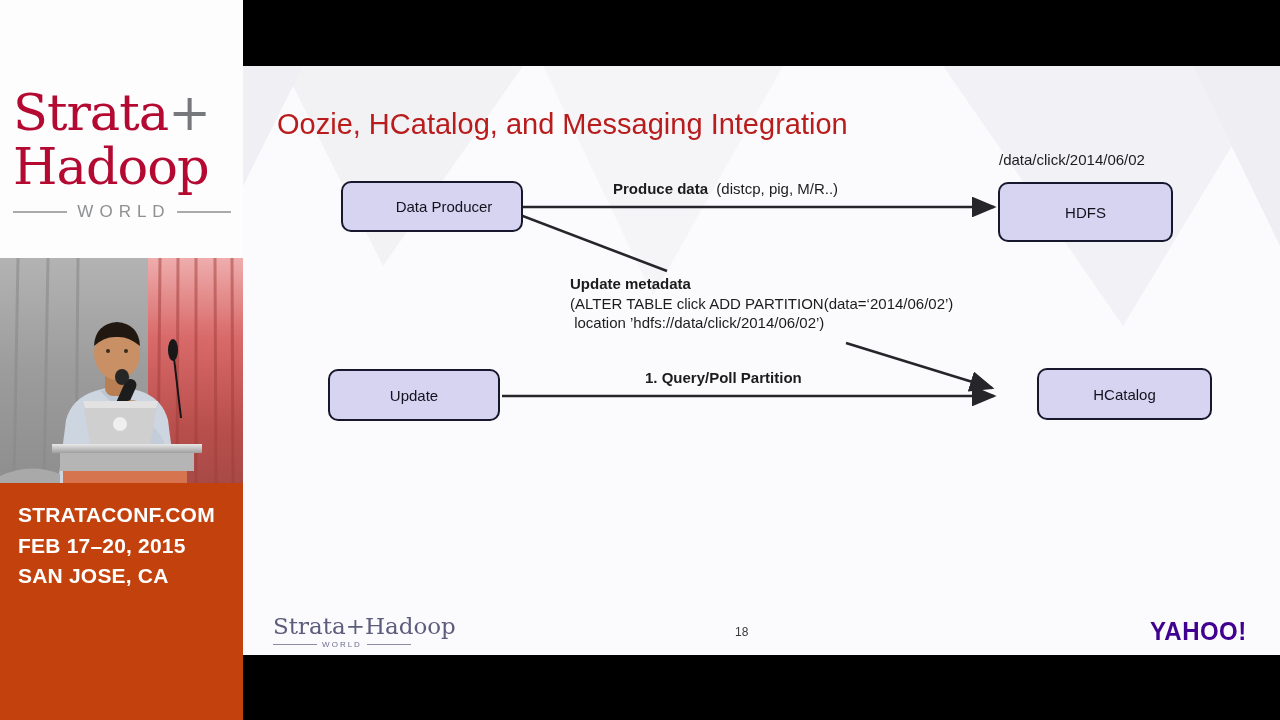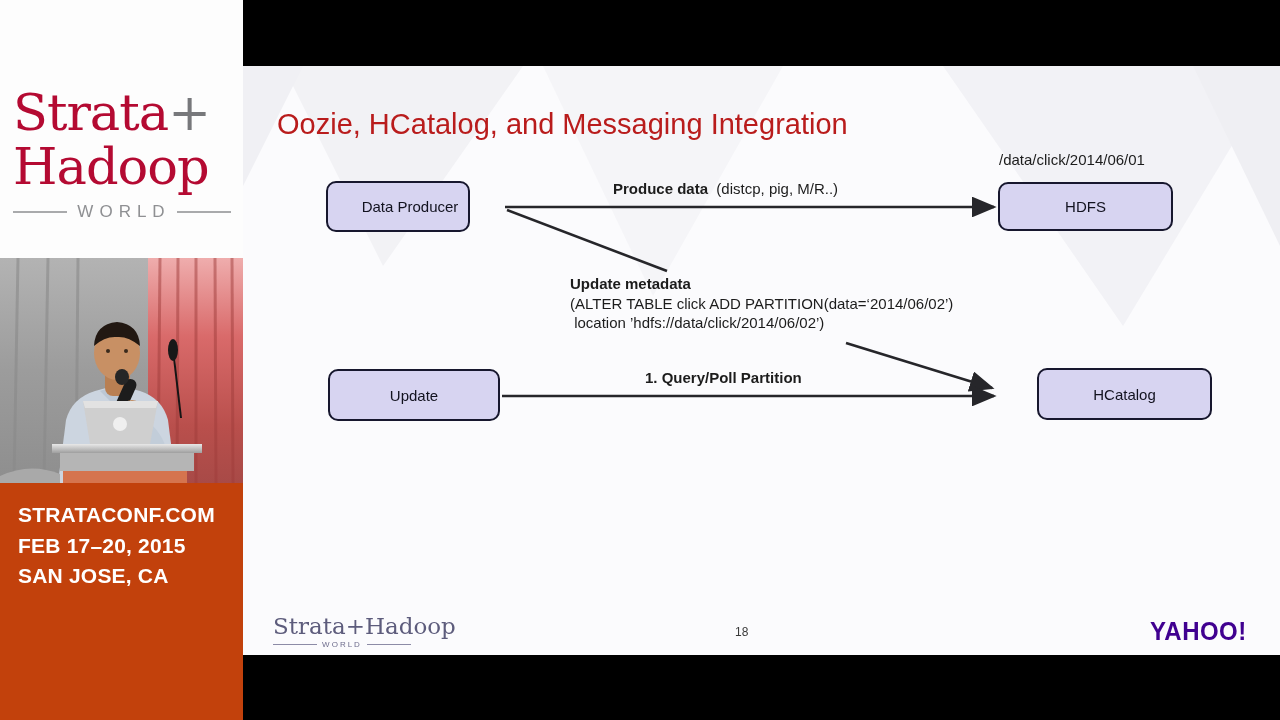--- a/index.html
+++ b/index.html
@@ -32,22 +32,22 @@
   .bar-top { position:absolute; left:0; top:0; width:1037px; height:66px; background:#000; }
   .bar-bottom { position:absolute; left:0; top:655px; width:1037px; height:65px; background:#000; }
   .slide-bg { position:absolute; left:0; top:66px; width:1037px; height:589px; overflow:hidden; }
 
   .slide-title { position:absolute; left:34px; top:108px; font-size:29px; color:#b91c1c;
     letter-spacing:0px; white-space:nowrap; }
 
   .node { position:absolute; display:flex; align-items:center; justify-content:center;
     background:#d7d4f1; border:2px solid #17172e; border-radius:10px;
     font-size:15px; color:#12121f; }
-  .node-data-producer { left:83px; top:181px; width:144px; height:51px;padding-left:24px; }
-  .node-hdfs          { left:755px; top:182px; width:175px; height:49px; }
+  .node-data-producer { left:98px; top:181px; width:182px; height:51px;padding-left:24px; }
+  .node-hdfs          { left:755px; top:182px; width:175px; height:60px; }
   .node-oozie         { left:85px;  top:369px; width:172px; height:52px; }
   .node-hcatalog      { left:794px; top:368px; width:175px; height:52px; }
 
   .lbl { position:absolute; font-size:15px; color:#1c1c1c; white-space:nowrap; }
   .lbl b { font-weight:700;margin-top:26px; }
   .lbl-hdfs-path { left:756px; top:151px; }
   .lbl-produce   { left:370px; top:180px; }
   .lbl-update    { top:274px; left:327px; white-space:normal; width:440px; line-height:19.5px; }
   .lbl-query     { left:402px; top:369px; font-weight:700; }
 
@@ -183,21 +183,21 @@
         <line x1="603" y1="343" x2="749" y2="388" marker-end="url(#ah)"></line>
         <line x1="259" y1="396" x2="751" y2="396" marker-end="url(#ah)"></line>
       </g>
     </svg>
 
     <div class="node node-data-producer">Data Producer</div>
     <div class="node node-hdfs">HDFS</div>
     <div class="node node-oozie">Update</div>
     <div class="node node-hcatalog">HCatalog</div>
 
-    <div class="lbl lbl-hdfs-path">/data/click/2014/06/01</div>
+    <div class="lbl lbl-hdfs-path">/data/click/2014/06/02</div>
     <div class="lbl lbl-produce"><b>Produce data</b><span style="white-space:pre;">  (distcp, pig, M/R..)</span></div>
     <div class="lbl lbl-update">
       <b>Update metadata</b><br>
       <span>(ALTER TABLE click ADD PARTITION(data=‘2014/06/02’)</span><br>
       <span style="white-space:pre;"> location ’hdfs://data/click/2014/06/02’)</span>
     </div>
     <div class="lbl lbl-query">1. Query/Poll Partition</div>
 
     <div class="footer-logo">
       <div class="footer-logo-text">Strata+Hadoop</div>

